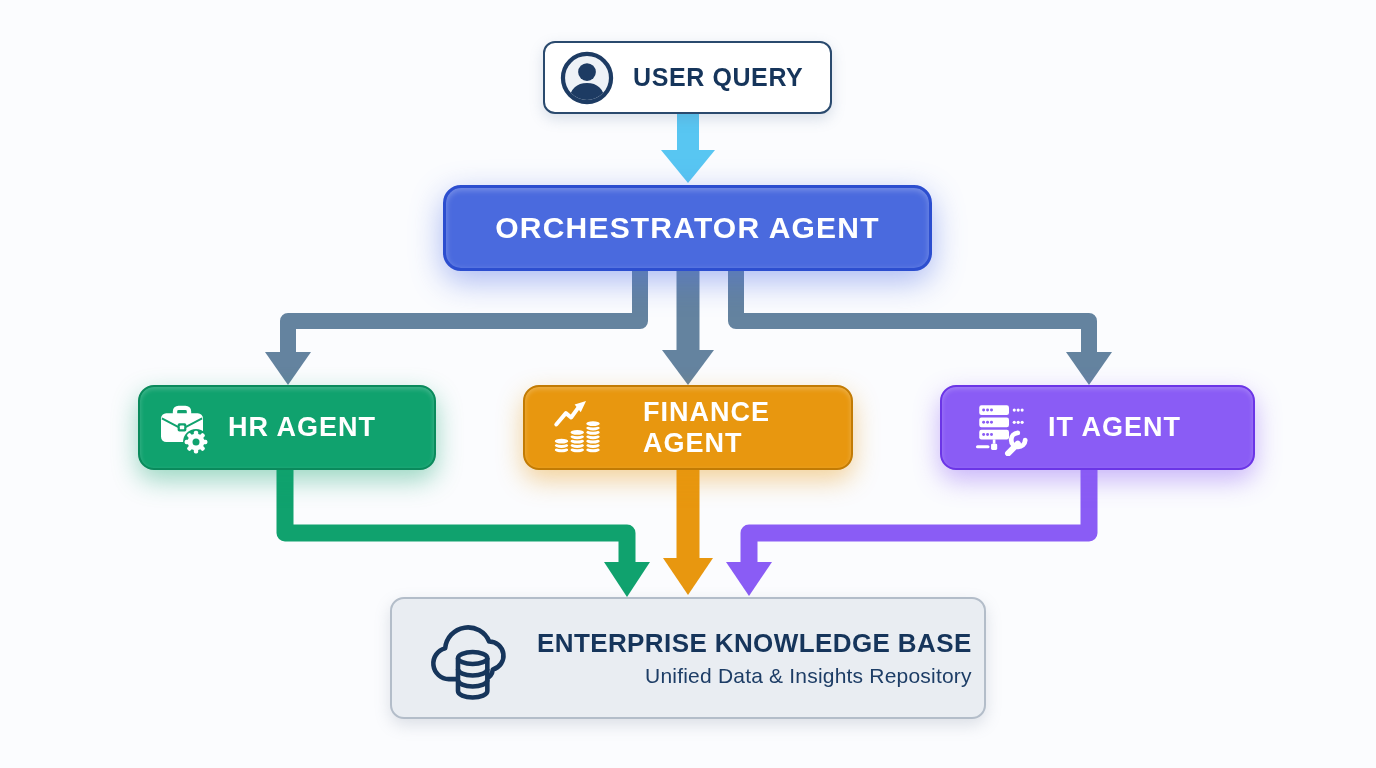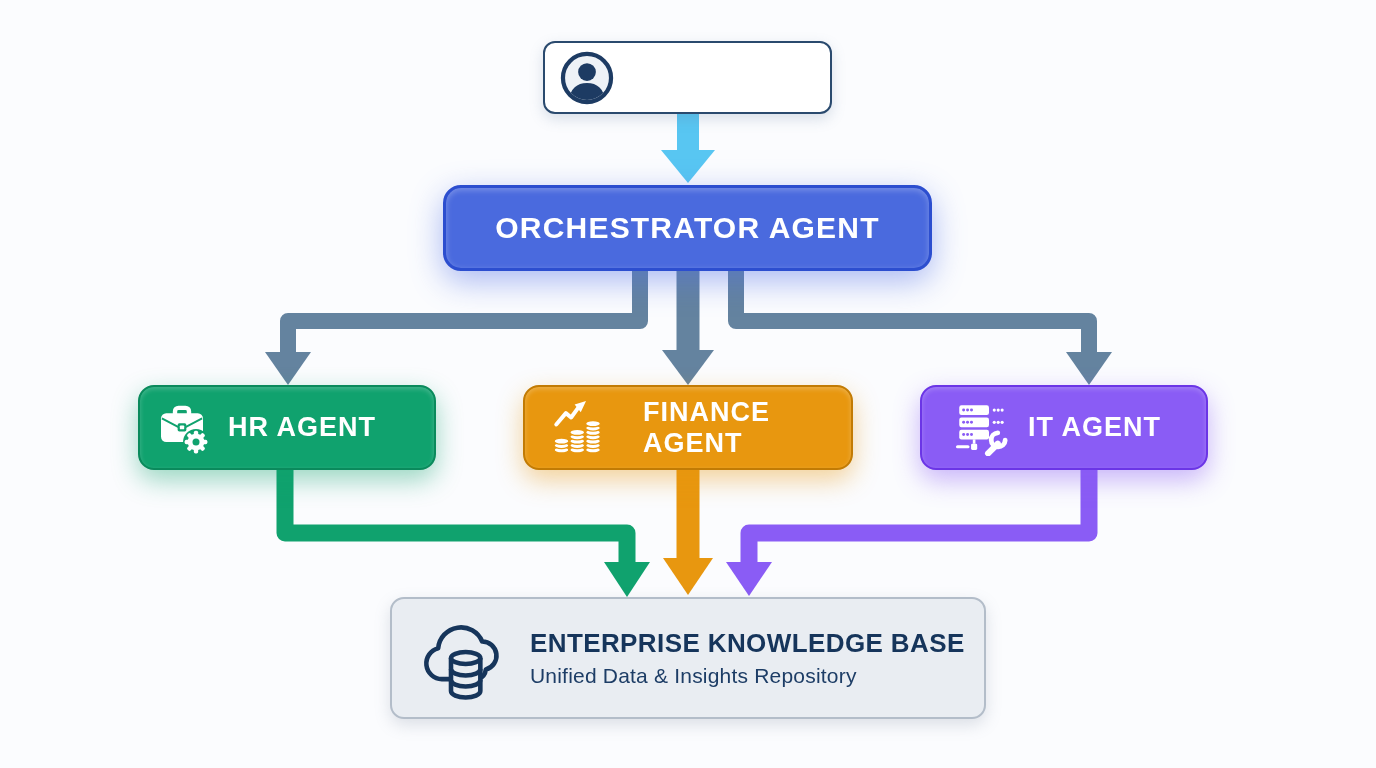--- a/index.html
+++ b/index.html
@@ -34,27 +34,28 @@
     box-shadow:0 10px 32px rgba(80,110,230,.48), inset 0 2px 6px rgba(255,255,255,.28);
   }
   .n-orch .lbl{font-size:30px;font-weight:700;color:#fff;letter-spacing:1.2px;text-align:right;}
 
   .agent{top:385px;height:85px;border-radius:16px;gap:18px;}
   .agent .lbl{font-size:27px;font-weight:700;color:#fff;letter-spacing:1px;}
   .n-hr{left:138px;width:298px;padding-left:14px;background:var(--hr);border:2px solid var(--hr-border);
         box-shadow:0 10px 26px rgba(16,162,110,.42), inset 0 2px 5px rgba(255,255,255,.22);}
   .n-fin{left:523px;width:330px;padding-left:26px;background:var(--finance);border:2px solid var(--finance-border);
         box-shadow:0 10px 26px rgba(232,151,15,.42), inset 0 2px 5px rgba(255,255,255,.25);gap:36px;}
-  .n-it{left:920px;width:288px;padding-left:32px;background:var(--it);border:2px solid var(--it-border);
+  .n-it{left:940px;width:315px;padding-left:32px;background:var(--it);border:2px solid var(--it-border);
         box-shadow:0 10px 26px rgba(138,92,245,.45), inset 0 2px 5px rgba(255,255,255,.22);}
 
   .n-kb{
-    left:390px;top:597px;width:596px;height:122px;gap:24px;padding-left:26px;
+    left:390px;top:597px;width:596px;height:122px;gap:24px;padding-left:33px;
     background:var(--kb-fill);border:2px solid var(--kb-border);border-radius:14px;
     box-shadow:0 6px 16px rgba(110,125,145,.22);
+    text-align:right;
   }
   .kb-text{display:flex;flex-direction:column;gap:5px;}
   .kb-title{font-size:26px;font-weight:700;color:var(--navy);letter-spacing:.4px;}
   .kb-sub{font-size:21px;font-weight:400;color:var(--subtitle);letter-spacing:.2px;}
 
   .icon{flex:0 0 auto;display:block;}
 </style>
 </head>
 <body>
 
@@ -104,20 +105,21 @@
           <clipPath id="uclip">
             <circle cx="32" cy="32" r="26"></circle>
           </clipPath>
         </defs>
       <circle cx="32" cy="32" r="28.5" fill="#eef2f7" stroke="#1d3b63" stroke-width="5"></circle>
       <g clip-path="url(#uclip)" fill="#1d3b63">
         <circle cx="32" cy="25" r="10.5"></circle>
         <path d="M10 62 Q12 38 32 38 Q52 38 54 62 Z"></path>
       </g>
     </svg>
+    <span class="lbl">USER QUERY</span>
   </div>
 
   <div class="node n-orch">
     <span class="lbl">ORCHESTRATOR AGENT</span>
   </div>
 
   <div class="node agent n-hr">
     <svg class="icon" width="56" height="56" viewBox="0 0 64 64">
       <path d="M24 16 v-3 a4 4 0 0 1 4-4 h8 a4 4 0 0 1 4 4 v3" fill="none" stroke="#fff" stroke-width="5"></path>
       <rect x="8" y="15" width="48" height="33" rx="6" fill="#fff"></rect>

